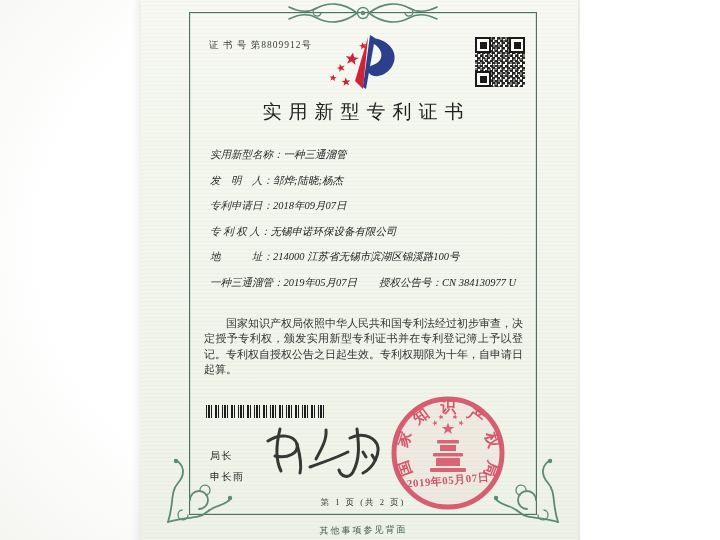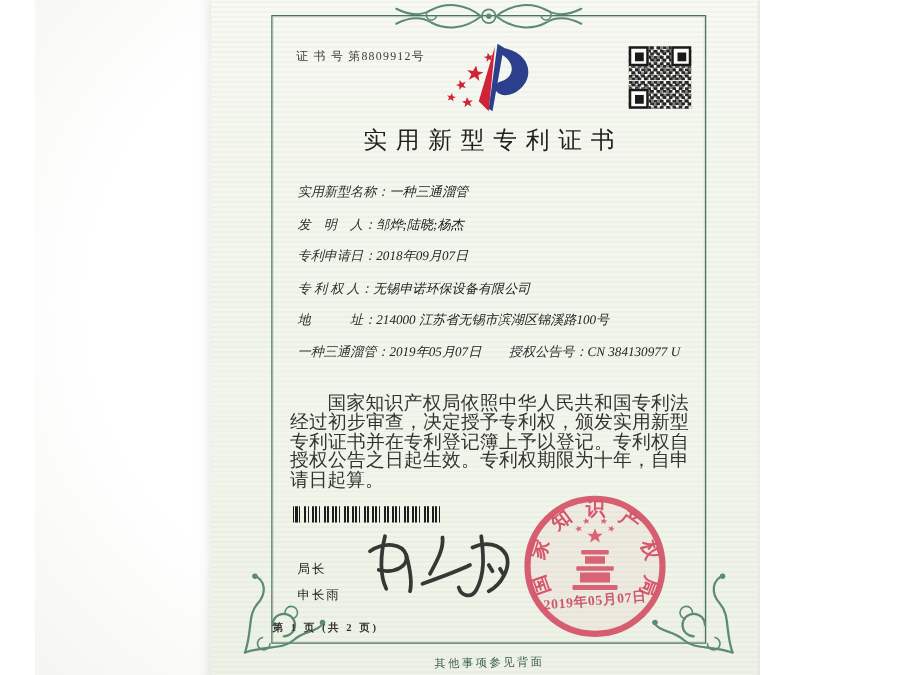--- a/index.html
+++ b/index.html
@@ -1,20 +1,19 @@
 <!DOCTYPE html>
 <html><head>
 <meta charset="utf-8">
 <style>
   html,body{margin:0;padding:0;}
   .photo{
     position:relative; width:580px; height:540px; overflow:hidden;
     background:radial-gradient(circle at 50% 45%, #ffffff 60%, #f5f5f2 100%);
     font-family:"Liberation Serif","DejaVu Serif",serif;
-    margin-left:28px;
   }
   .paper{
     position:absolute; left:141px; top:-6px; width:437px; height:552px;
     background-color:#f2f5ec;
     background-image:
       repeating-linear-gradient(0deg, rgba(110,150,115,0.05) 0 1px, rgba(255,255,255,0) 1px 4px),
       linear-gradient(180deg,#f7f9f2 0%, #eef2e6 100%);
     box-shadow:0 3px 10px rgba(60,70,60,0.18);
   }
   .frame{
@@ -45,41 +44,41 @@
     position:absolute; left:0; right:0; top:86px; text-align:center;
     font-size:19px; font-weight:400; letter-spacing:7px; color:#1f1f1f; text-indent:7px;
   }
   .fields{position:absolute; left:20px; top:134px; right:10px; color:#2e2e2e;font-style:italic;}
   .field-row{margin-bottom:9.5px; font-size:10.5px; white-space:nowrap; height:16px; line-height:16px;}
   .field-label{color:#2e2e2e;}
   .field-value{color:#222;}
   .second-pair{margin-left:22px;}
   .body-text{
     position:absolute; left:14px; right:13px; top:303px;
-    font-size:15px; line-height:15.4px; color:#333; text-align:justify;
+    font-size:11px; line-height:15.4px; color:#333; text-align:justify;
   }
   .body-text p{margin:0; text-indent:2em;}
   .barcode{
     position:absolute; left:16px; top:392px; width:118px; height:13px;
     background:repeating-linear-gradient(90deg,
       #1c1c1c 0 1px, rgba(0,0,0,0) 1px 2px,
       #1c1c1c 2px 4px, rgba(0,0,0,0) 4px 5px,
       #1c1c1c 5px 6px, rgba(0,0,0,0) 6px 9px,
       #1c1c1c 9px 11px, rgba(0,0,0,0) 11px 12px,
       #1c1c1c 12px 13px, rgba(0,0,0,0) 13px 16px);
   }
   .signer{position:absolute; left:20px; top:432px; font-size:10px; line-height:21px; letter-spacing:1.5px; color:#222;}
   .signature{position:absolute; left:70px; top:402px;}
   .seal{position:absolute; left:198px; top:380px; width:120px; height:120px;}
   .seal-date{
     position:absolute; left:192px; top:460px; width:132px; text-align:center;
     font-size:11px; font-weight:600; color:#c84f62; letter-spacing:0.5px;
     transform:rotate(-5deg); opacity:0.92;
   }
-  .page-info{position:absolute; left:0; right:0; top:484px; text-align:left; font-size:8.5px; letter-spacing:2px; color:#333;font-weight:bold;}
+  .page-info{position:absolute; left:0; right:0; top:484px; text-align:center; font-size:8.5px; letter-spacing:2px; color:#333;}
   .back-note{
     position:absolute; left:48px; width:349px; top:530px; text-align:center;
     font-size:9px; letter-spacing:2px; color:#3e5f4e; transform:rotate(-1deg);
   }
 </style>
 </head>
 <body>
 
 <div class="photo">
   <div class="paper">

